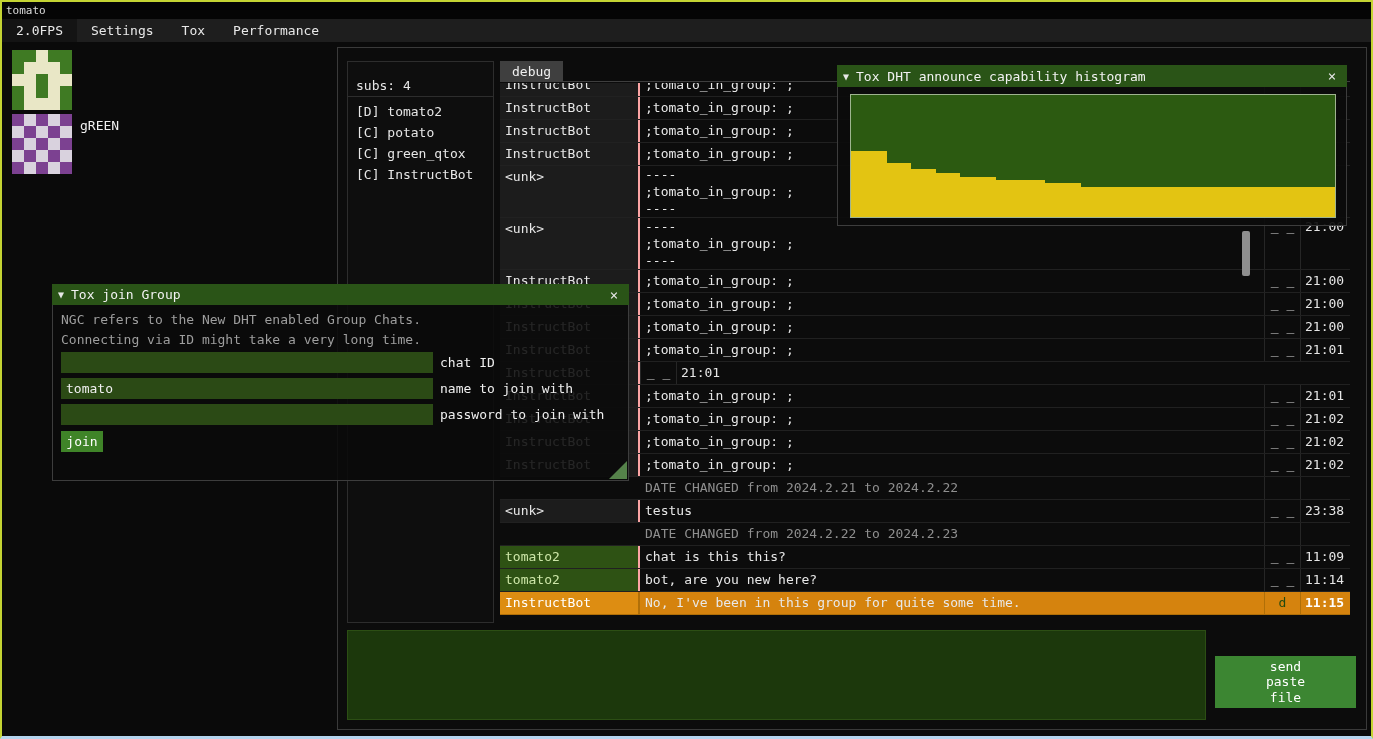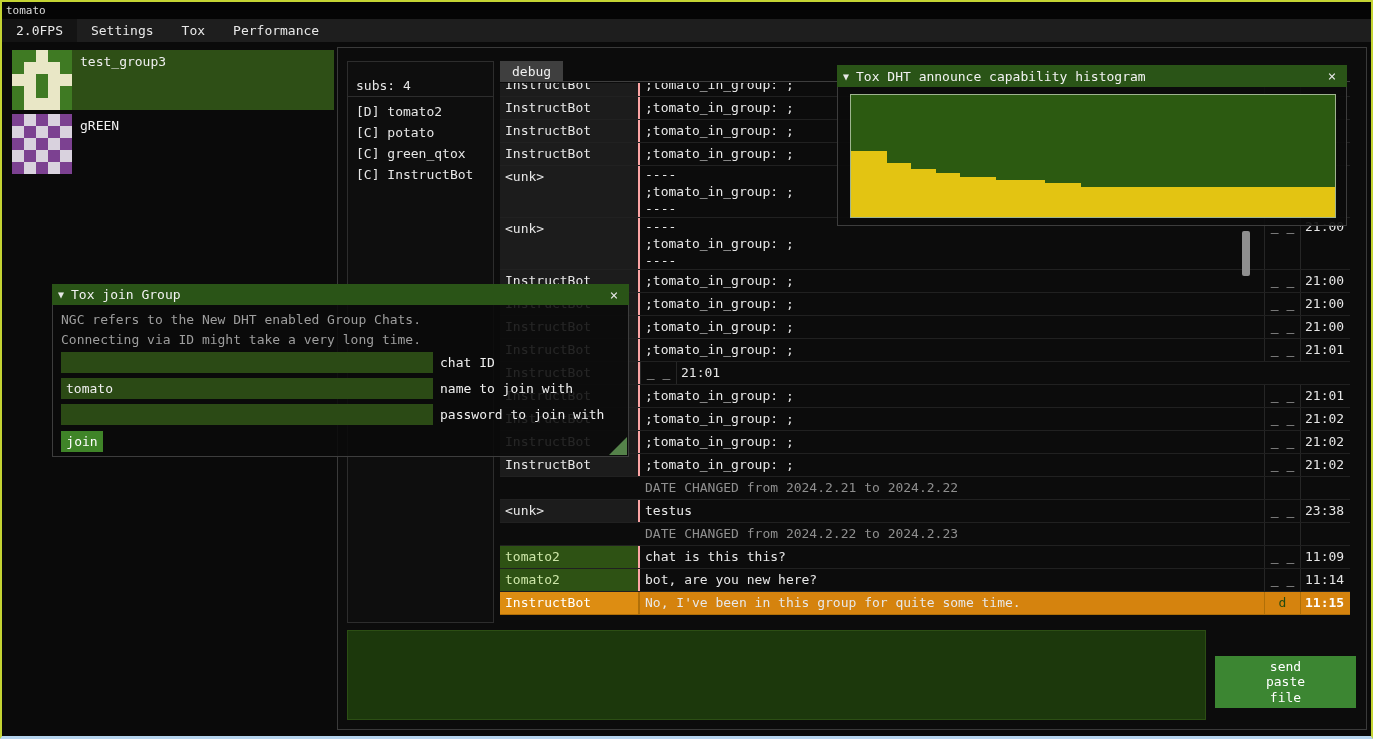--- a/index.html
+++ b/index.html
@@ -69,21 +69,21 @@
   .collapse-icon{font-size:10px;margin-right:7px;color:#e8e8e8;}
   .close-btn{margin-left:auto;width:18px;text-align:center;color:#e8e8e8;font-size:14px;cursor:default;}
   .float-body{position:relative;background:rgba(10,10,10,0.88);border:1px solid #3d3d3d;border-top:none;}
   .histogram-window{position:absolute;left:835px;top:63px;width:510px;height:161px;}
   .histogram-window .float-body{height:139px;background:rgba(12,12,12,0.92);}
   .hist-plot{position:absolute;left:12px;top:7px;width:486px;height:124px;
     background:#2c5a11;border:1px solid #9fb48f;display:flex;align-items:flex-end;}
   .hist-bar{flex:1;background:#e3c412;}
   .join-window{position:absolute;left:50px;top:282px;width:577px;height:189px;}
   .join-window .float-title{height:21px;}
-  .join-window .float-body{height:152px;padding-left:40px;}
+  .join-window .float-body{height:176px;padding-left:40px;}
   .join-info{position:absolute;left:8px;color:#9e9e9e;white-space:nowrap;}
   .field-row{position:absolute;left:8px;display:flex;align-items:center;height:21px;}
   .text-input{width:372px;height:21px;background:#2b4a15;border:none;outline:none;
     color:#f0f0f0;font-family:"DejaVu Sans Mono",monospace;font-size:13px;padding:0 5px;flex:none;}
   .field-label{margin-left:7px;color:#efefef;white-space:nowrap;}
   .join-btn{position:absolute;left:8px;top:126px;width:42px;height:21px;background:#3f8428;
     color:#fff;text-align:center;line-height:21px;cursor:default;}
   .resize-grip{position:absolute;right:1px;bottom:1px;width:0;height:0;
     border-left:18px solid transparent;border-bottom:18px solid #55824a;}
 </style>
@@ -125,21 +125,20 @@
           <div style="background: rgb(233, 231, 198);"></div>
           <div style="background: rgb(63, 122, 35);"></div>
           <div style="background: rgb(233, 231, 198);"></div>
           <div style="background: rgb(63, 122, 35);"></div>
           <div style="background: rgb(63, 122, 35);"></div>
           <div style="background: rgb(233, 231, 198);"></div>
           <div style="background: rgb(233, 231, 198);"></div>
           <div style="background: rgb(233, 231, 198);"></div>
           <div style="background: rgb(63, 122, 35);"></div>
         </div>
-        <div class="group-label selected">test_group3</div>
       </div>
       <div class="group-row">
         <div class="avatar">
           <div style="background: rgb(124, 65, 145);"></div>
           <div style="background: rgb(217, 210, 222);"></div>
           <div style="background: rgb(124, 65, 145);"></div>
           <div style="background: rgb(217, 210, 222);"></div>
           <div style="background: rgb(124, 65, 145);"></div>
           <div style="background: rgb(217, 210, 222);"></div>
           <div style="background: rgb(124, 65, 145);"></div>

